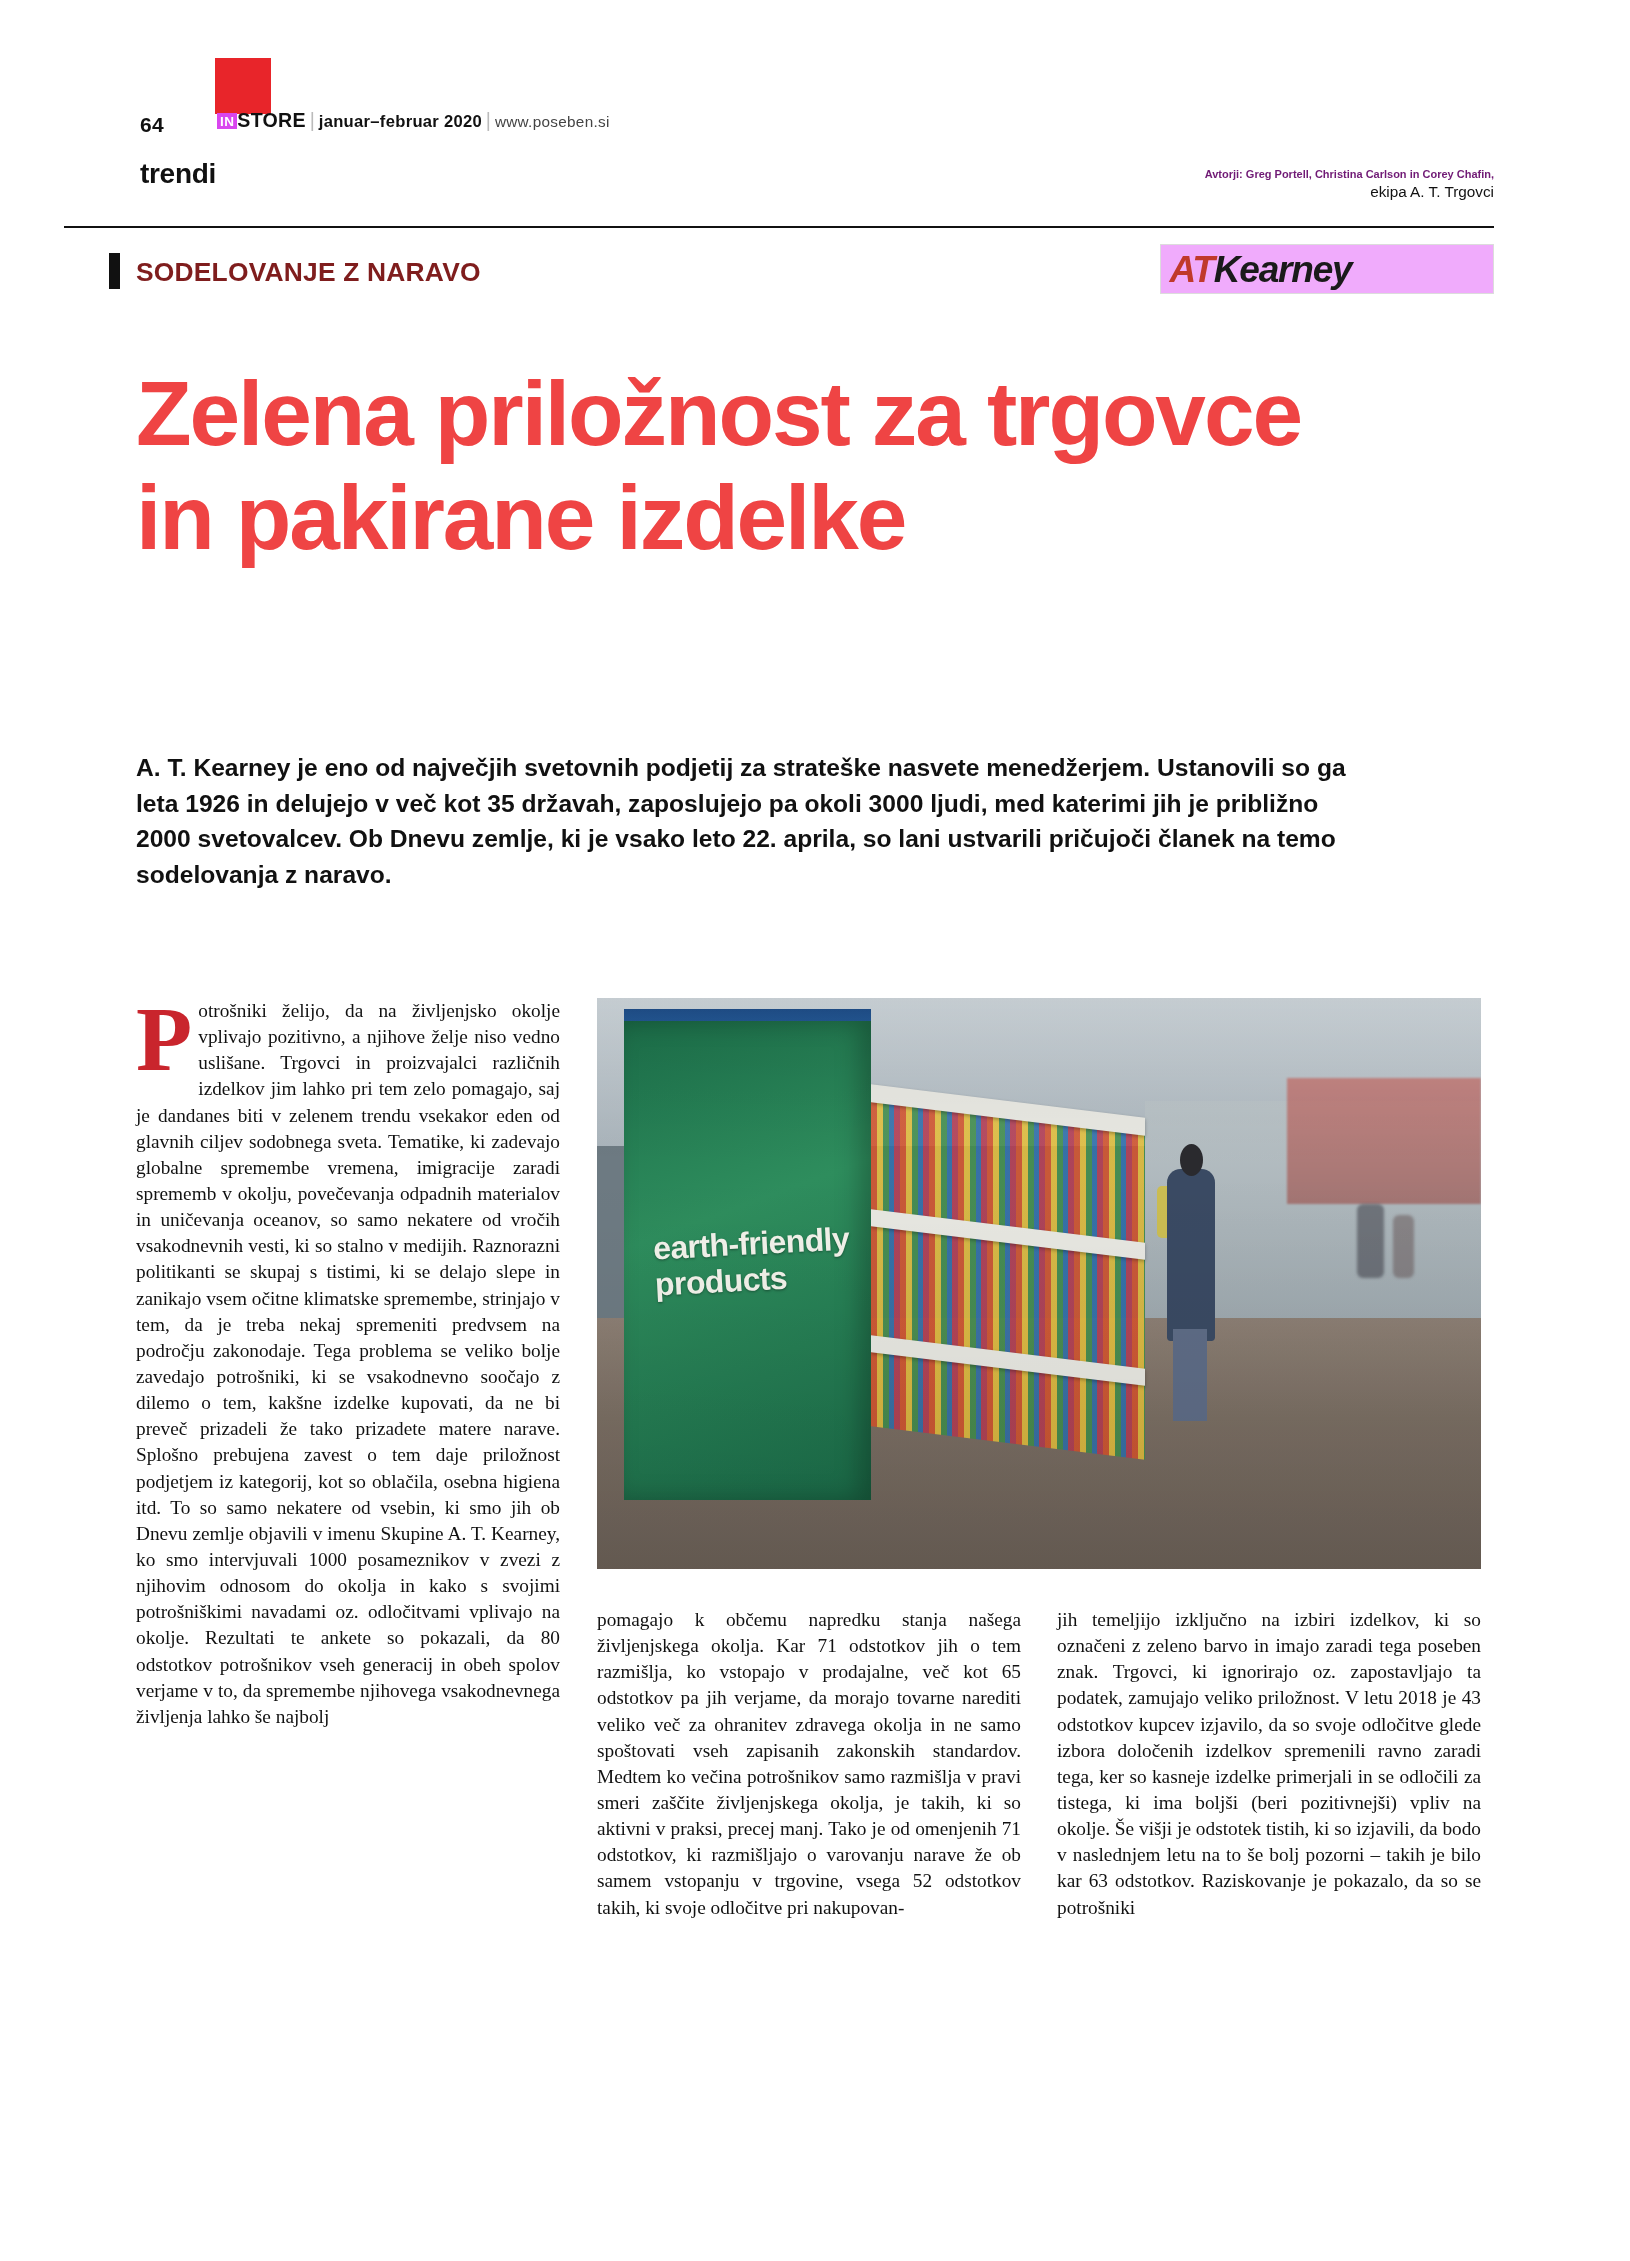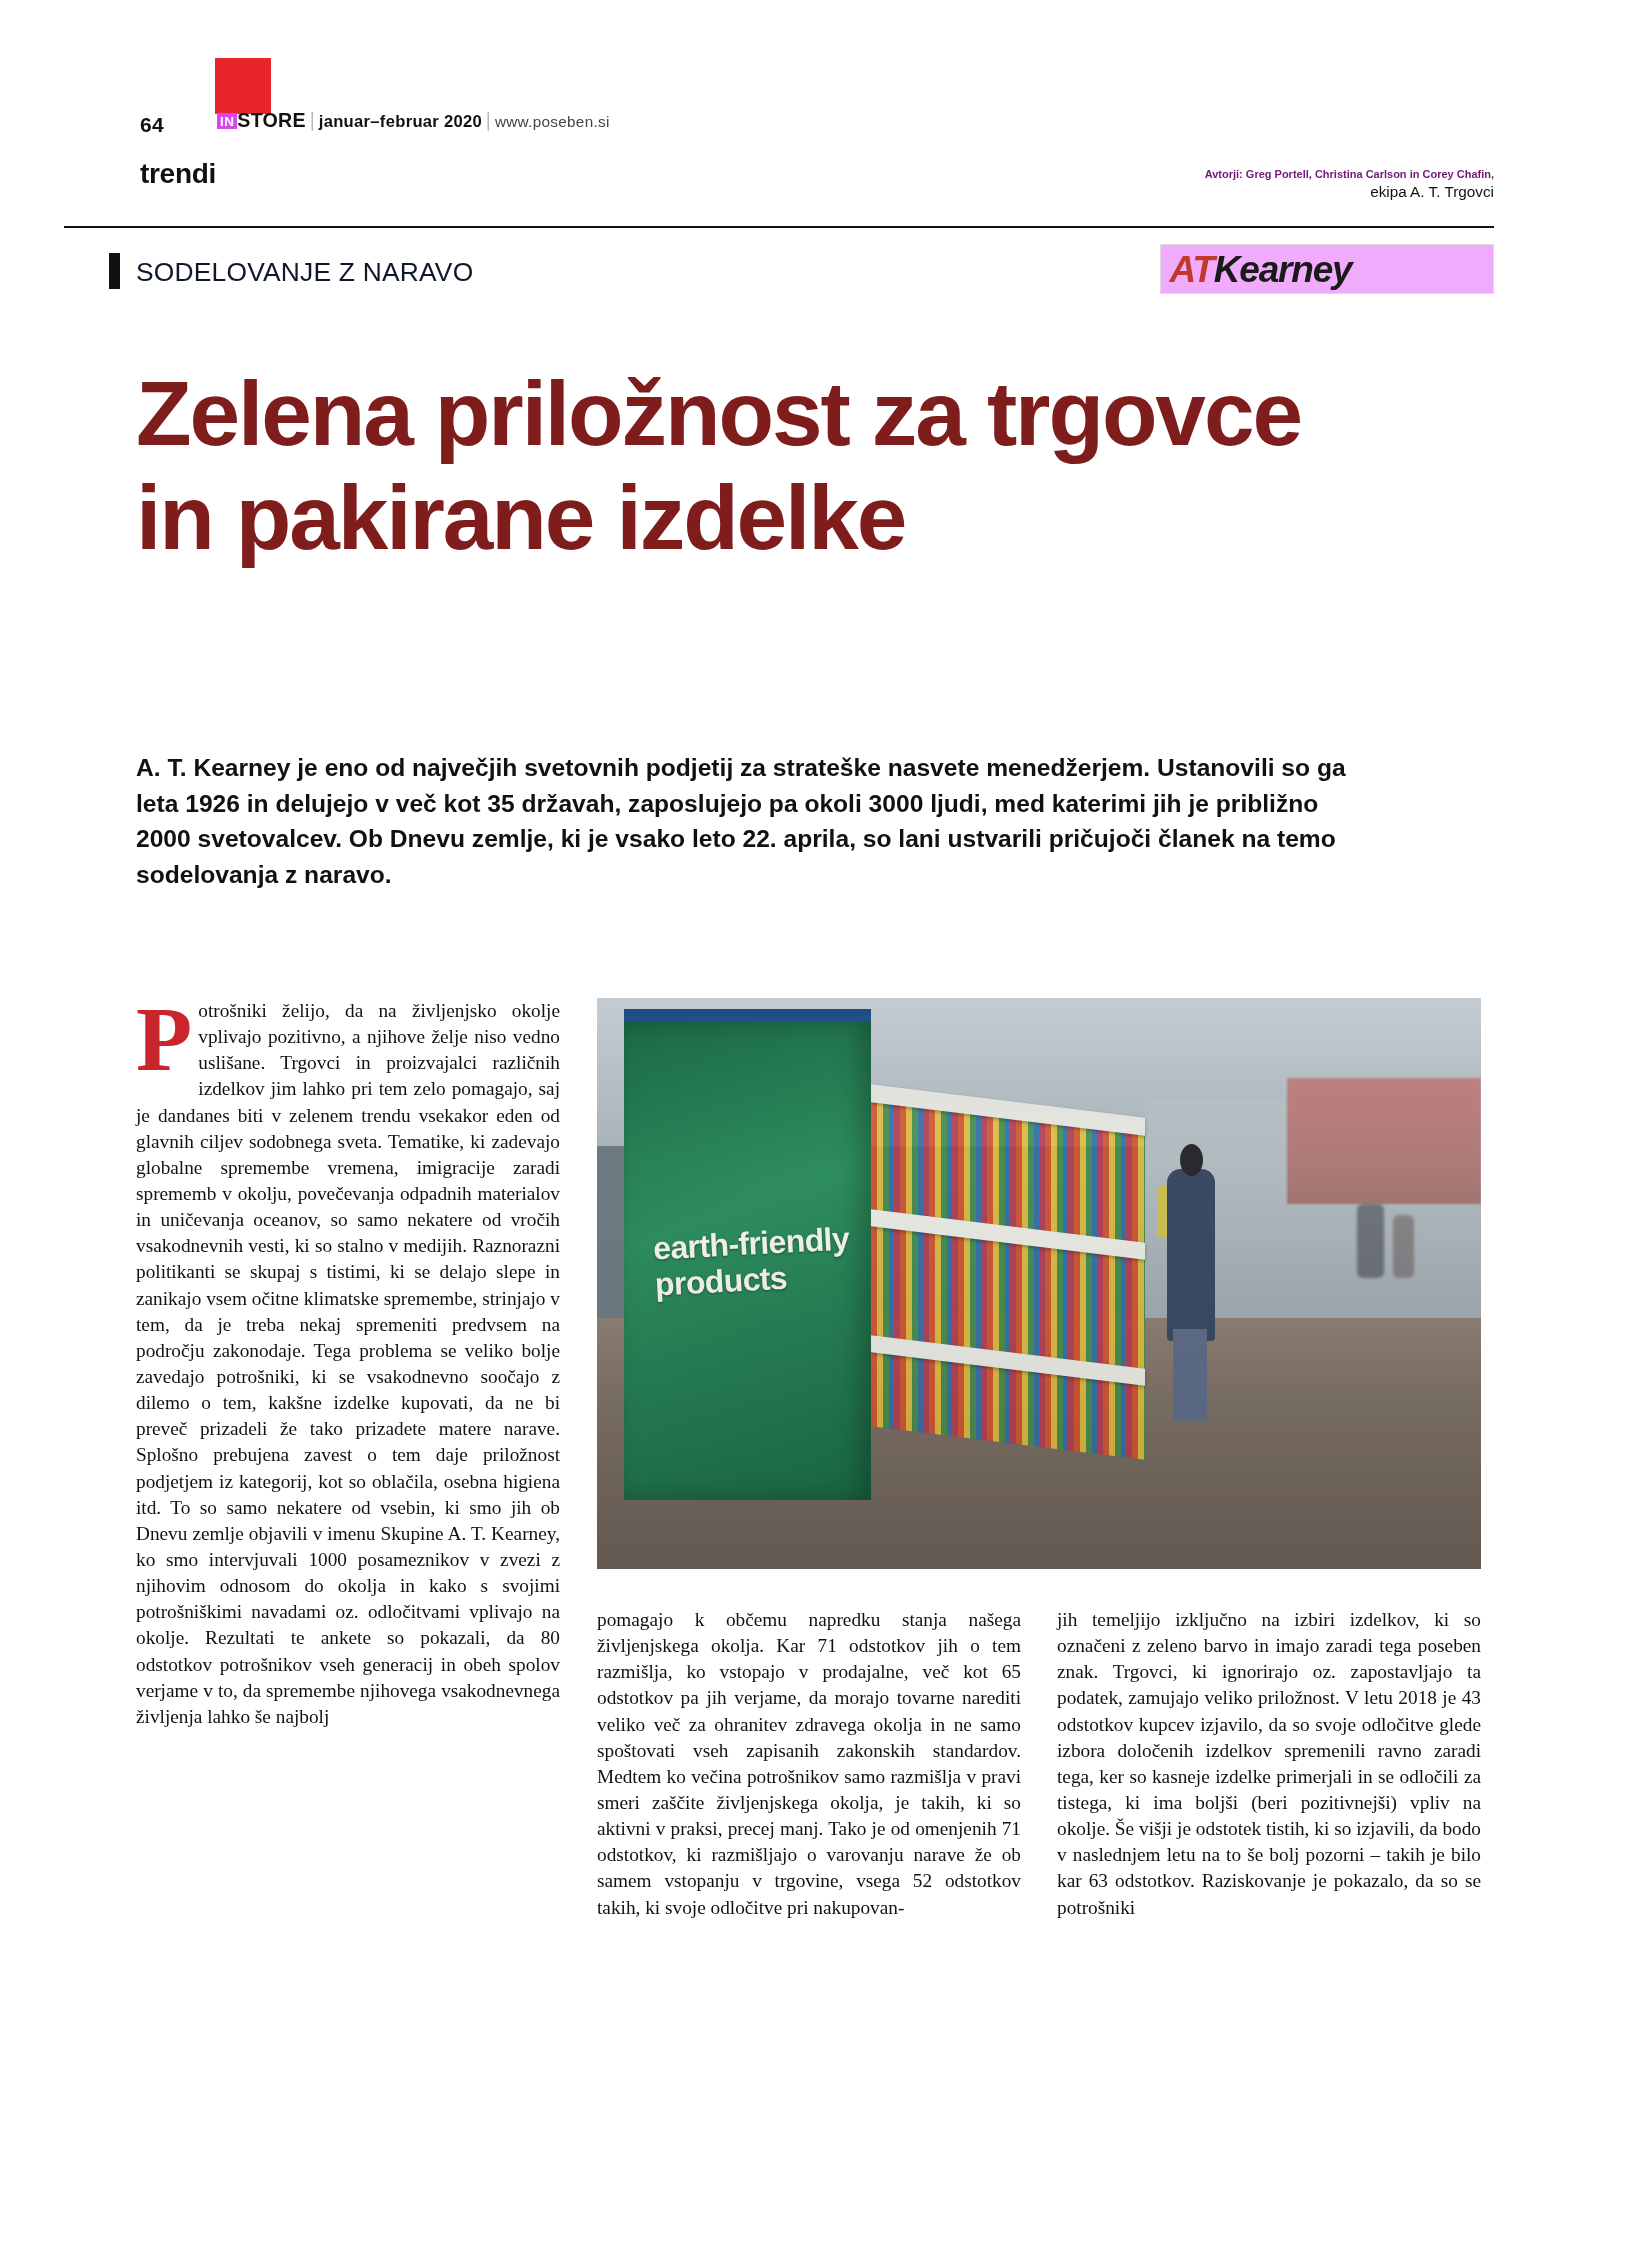--- a/index.html
+++ b/index.html
@@ -138,24 +138,24 @@
     top: 253px;
     width: 11px;
     height: 36px;
     background: #111;
   }
   .kicker-text {
     position: absolute;
     left: 136px;
     top: 257px;
     font-family: "Liberation Sans", sans-serif;
-    font-weight: normal;
+    font-weight: bold;
     font-size: 26.4px;
     letter-spacing: 0.2px;
-    color: #0f172a;
+    color: #7f1d1d;
   }
 
   
   .atk-logo {
     position: absolute;
     right: 136px;
     top: 244px;
     width: 332px;
     height: 48px;
     background: #f0abfc;
@@ -182,21 +182,21 @@
   .headline {
     position: absolute;
     left: 136px;
     top: 301px;
     width: 1228px;
     font-family: "Liberation Sans", sans-serif;
     font-weight: bold;
     font-size: 91px;
     line-height: 1.14;
     letter-spacing: -2.1px;
-    color: #7f1d1d;
+    color: #ef4444;
   }
 
   
   .standfirst {
     position: absolute;
     left: 136px;
     top: 750px;
     width: 1228px;
     font-family: "Liberation Sans", sans-serif;
     font-weight: bold;

